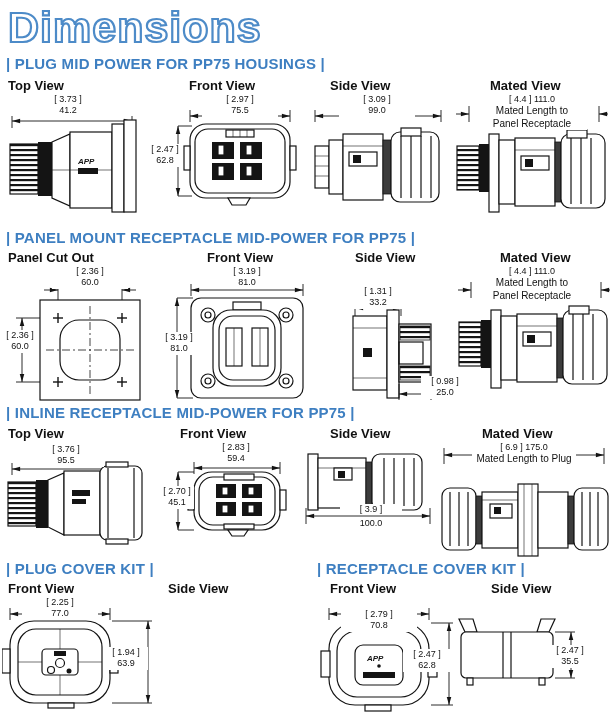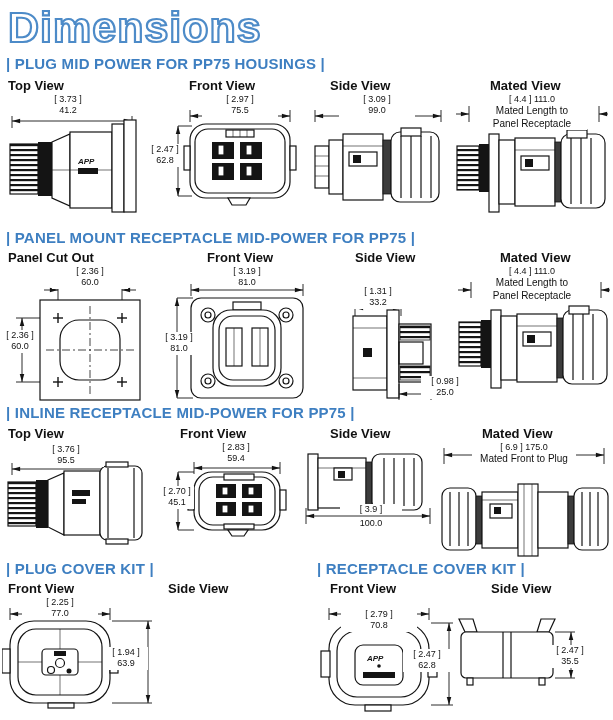--- a/index.html
+++ b/index.html
@@ -393,21 +393,21 @@
       <line class="dim" x1="6" y1="74" x2="130" y2="74" marker-start="url(#ma)" marker-end="url(#ma)"></line>
     </svg>
   </div>
 </div>
 
 <div class="view" style="left:438px;top:426px;width:172px;height:132px">
   <div class="vlabel" style="left:44px">Mated View</div>
   <div class="canvas">
     <div class="dtxt" style="left:34px;top:0;width:104px">
       <div>[ 6.9 ] 175.0</div>
-      <div class="note">Mated Front to Plug</div>
+      <div class="note">Mated Length to Plug</div>
     </div>
     <svg width="172" height="116">
       <line class="dim" x1="6" y1="6" x2="6" y2="22"></line>
         <line class="dim" x1="166" y1="6" x2="166" y2="22"></line>
       <line class="dim" x1="6" y1="13" x2="166" y2="13" marker-start="url(#ma)" marker-end="url(#ma)"></line>
       <rect class="fw" x="4" y="46" width="34" height="62" rx="8"></rect>
       <line class="ln" x1="12" y1="50" x2="12" y2="104"></line>
         <line class="ln" x1="21" y1="50" x2="21" y2="104"></line>
         <line class="ln" x1="30" y1="50" x2="30" y2="104"></line>
       <rect class="fg" x="38" y="54" width="6" height="48"></rect>

